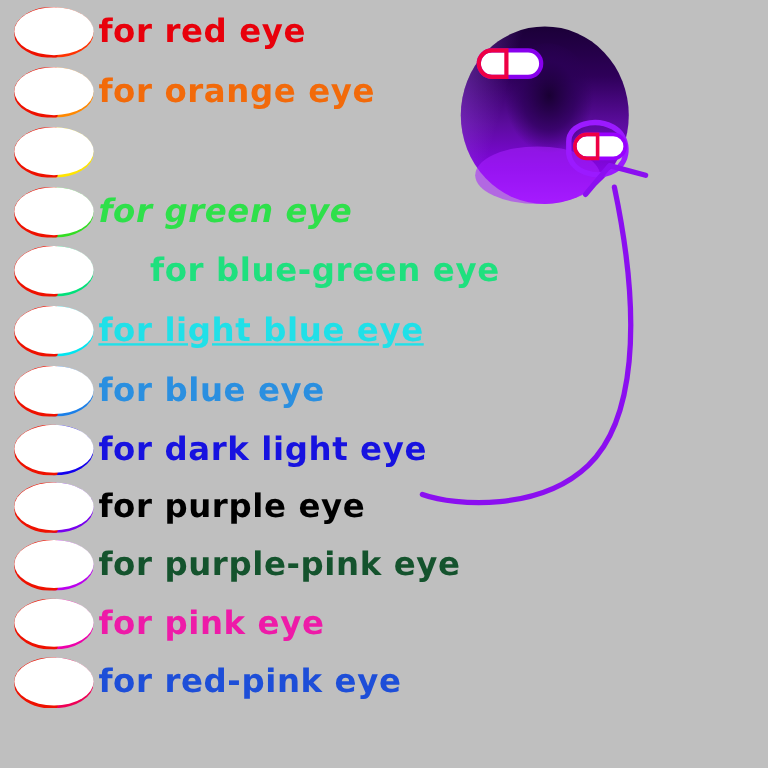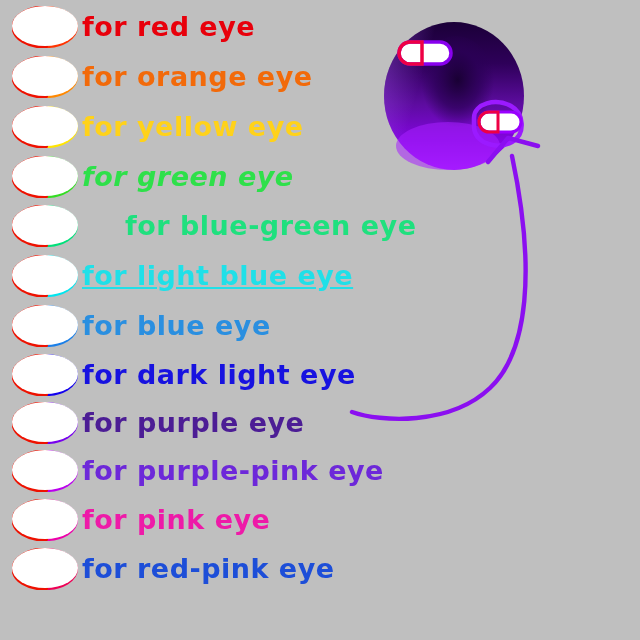--- a/index.html
+++ b/index.html
@@ -97,21 +97,20 @@
             <path d="M 36 3 A 33 20 0 0 1 36 43" fill="none" stroke="#ff8800" stroke-width="6" stroke-linecap="round"></path>
             <path d="M 36 43 A 33 20 0 0 1 36 3" fill="none" stroke="#ee1100" stroke-width="7" stroke-linecap="round"></path>
           </svg></div>
         <span class="option-label" style="color: rgb(242, 106, 10);">for orange eye</span>
       </div>
       <div class="option-row" style="top: 104px;">
         <div class="swatch-wrap"><div class="swatch"></div><svg viewBox="0 0 72 46">
             <path d="M 36 3 A 33 20 0 0 1 36 43" fill="none" stroke="#ffe400" stroke-width="6" stroke-linecap="round"></path>
             <path d="M 36 43 A 33 20 0 0 1 36 3" fill="none" stroke="#ee1100" stroke-width="7" stroke-linecap="round"></path>
           </svg></div>
-        <span class="option-label" style="color: rgb(255, 210, 26);">for yellow eye</span>
       </div>
       <div class="option-row" style="top: 154px;">
         <div class="swatch-wrap"><div class="swatch"></div><svg viewBox="0 0 72 46">
             <path d="M 36 3 A 33 20 0 0 1 36 43" fill="none" stroke="#33dd22" stroke-width="6" stroke-linecap="round"></path>
             <path d="M 36 43 A 33 20 0 0 1 36 3" fill="none" stroke="#ee1100" stroke-width="7" stroke-linecap="round"></path>
           </svg></div>
         <span class="option-label" style="color: rgb(46, 224, 74); font-style: italic;">for green eye</span>
       </div>
       <div class="option-row" style="top: 203px; gap: 43px;">
         <div class="swatch-wrap"><div class="swatch"></div><svg viewBox="0 0 72 46">
@@ -139,28 +138,28 @@
             <path d="M 36 3 A 33 20 0 0 1 36 43" fill="none" stroke="#1200ee" stroke-width="6" stroke-linecap="round"></path>
             <path d="M 36 43 A 33 20 0 0 1 36 3" fill="none" stroke="#ee1100" stroke-width="7" stroke-linecap="round"></path>
           </svg></div>
         <span class="option-label" style="color: rgb(23, 18, 224);">for dark light eye</span>
       </div>
       <div class="option-row" style="top: 400px;">
         <div class="swatch-wrap"><div class="swatch"></div><svg viewBox="0 0 72 46">
             <path d="M 36 3 A 33 20 0 0 1 36 43" fill="none" stroke="#7700ee" stroke-width="6" stroke-linecap="round"></path>
             <path d="M 36 43 A 33 20 0 0 1 36 3" fill="none" stroke="#ee1100" stroke-width="7" stroke-linecap="round"></path>
           </svg></div>
-        <span class="option-label" style="color: #4c1d95;">for purple eye</span>
+        <span class="option-label" style="color: #000000;">for purple eye</span>
       </div>
       <div class="option-row" style="top: 448px;">
         <div class="swatch-wrap"><div class="swatch"></div><svg viewBox="0 0 72 46">
             <path d="M 36 3 A 33 20 0 0 1 36 43" fill="none" stroke="#bb00ee" stroke-width="6" stroke-linecap="round"></path>
             <path d="M 36 43 A 33 20 0 0 1 36 3" fill="none" stroke="#ee1100" stroke-width="7" stroke-linecap="round"></path>
           </svg></div>
-        <span class="option-label" style="color: #6d28d9;">for purple-pink eye</span>
+        <span class="option-label" style="color: #14532d;">for purple-pink eye</span>
       </div>
       <div class="option-row" style="top: 497px;">
         <div class="swatch-wrap"><div class="swatch"></div><svg viewBox="0 0 72 46">
             <path d="M 36 3 A 33 20 0 0 1 36 43" fill="none" stroke="#ee00aa" stroke-width="6" stroke-linecap="round"></path>
             <path d="M 36 43 A 33 20 0 0 1 36 3" fill="none" stroke="#ee1100" stroke-width="7" stroke-linecap="round"></path>
           </svg></div>
         <span class="option-label" style="color: rgb(238, 26, 168);">for pink eye</span>
       </div>
       <div class="option-row" style="top: 546px;">
         <div class="swatch-wrap"><div class="swatch"></div><svg viewBox="0 0 72 46">

